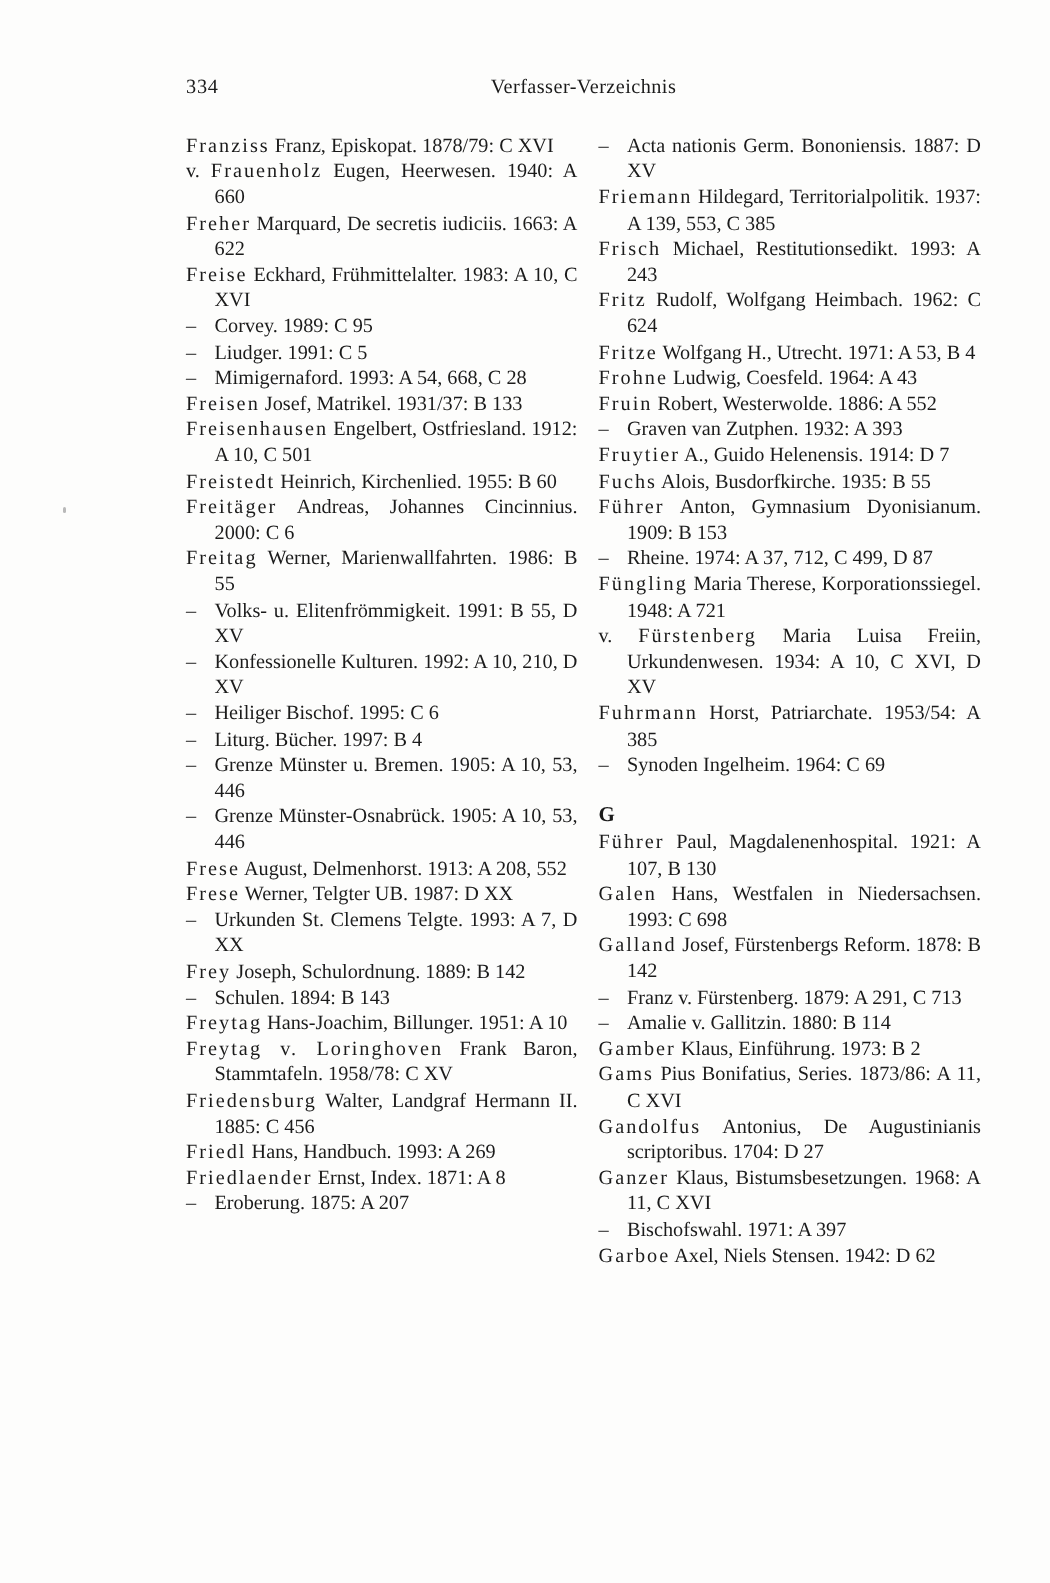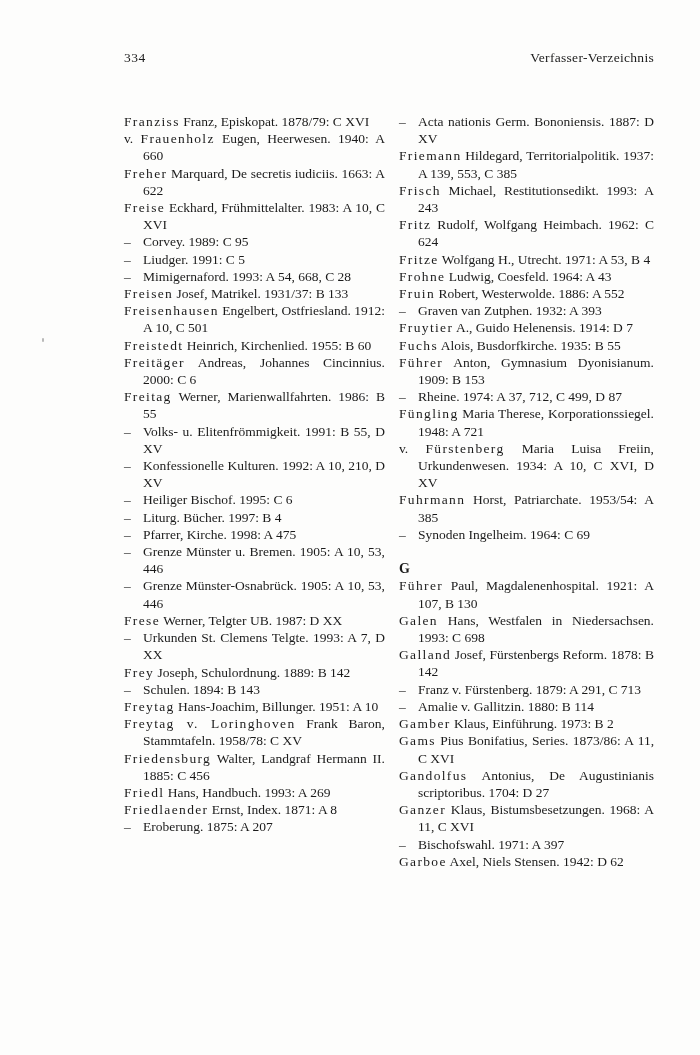--- a/index.html
+++ b/index.html
@@ -9,25 +9,25 @@
     font-family:"Liberation Serif","DejaVu Serif",serif;
     color:#1b1b1b;
     -webkit-font-smoothing:antialiased;
   }
   .page{position:relative;width:700px;height:1055px;overflow:hidden;}
   header.running{
     position:absolute;left:124px;top:50px;width:530px;height:20px;
     font-size:13.5px;
   }
   .page-number{position:absolute;left:0;top:0;letter-spacing:0.5px;}
-  .running-title{display:block;text-align:right;letter-spacing:0.3px;}
+  .running-title{display:block;text-align:center;letter-spacing:0.3px;}
   main.index{
     position:absolute;left:124px;top:88px;width:530px;
     display:flex;gap:14px;
-    font-size:13.5px;line-height:17.2px;margin-top:25px;
+    font-size:13.5px;line-height:17.2px;
   }
   .col{text-align:justify;hyphens:manual;-webkit-hyphens:manual;}
   .col-left{width:262px;}
   .col-right{width:256px;}
   p.entry{margin:0;padding-left:19px;text-indent:-19px;}
   p.sec{margin:17.2px 0 0 0;font-weight:bold;font-size:14px;}
   .dash{display:inline-block;width:19px;text-indent:0;}
   .sperr{letter-spacing:0.1em;}
   .prefix{letter-spacing:0;}
   .artifact{position:absolute;left:42px;top:338px;width:2px;height:4px;background:#b9b9b9;border-radius:1px;}
@@ -52,23 +52,23 @@
         <p class="entry"><span class="dash">–</span><span>Mimigernaford. 1993: A 54, 668, C 28</span></p>
         <p class="entry"><span class="sperr">Freisen</span> <span>Josef, Matrikel. 1931/37: B 133</span></p>
         <p class="entry"><span class="sperr">Freisenhausen</span> <span>Engelbert, Ostfries­land. 1912: A 10, C 501</span></p>
         <p class="entry"><span class="sperr">Freistedt</span> <span>Heinrich, Kirchenlied. 1955: B 60</span></p>
         <p class="entry"><span class="sperr">Freitäger</span> <span>Andreas, Johannes Cincin­nius. 2000: C 6</span></p>
         <p class="entry"><span class="sperr">Freitag</span> <span>Werner, Marienwallfahrten. 1986: B 55</span></p>
         <p class="entry"><span class="dash">–</span><span>Volks- u. Elitenfrömmigkeit. 1991: B 55, D XV</span></p>
         <p class="entry"><span class="dash">–</span><span>Konfessionelle Kulturen. 1992: A 10, 210, D XV</span></p>
         <p class="entry"><span class="dash">–</span><span>Heiliger Bischof. 1995: C 6</span></p>
         <p class="entry"><span class="dash">–</span><span>Liturg. Bücher. 1997: B 4</span></p>
-        <p class="entry"><span class="dash">–</span><span>Pfarrer, Kirche. 1998: A 475</span></p>
         <p class="entry"><span class="dash">–</span><span>Grenze Münster u. Bremen. 1905: A 10, 53, 446</span></p>
         <p class="entry"><span class="dash">–</span><span>Grenze Münster-Osnabrück. 1905: A 10, 53, 446</span></p>
+        <p class="entry"><span class="sperr">Frese</span> <span>August, Delmenhorst. 1913: A 208, 552</span></p>
         <p class="entry"><span class="sperr">Frese</span> <span>Werner, Telgter UB. 1987: D XX</span></p>
         <p class="entry"><span class="dash">–</span><span>Urkunden St. Clemens Telgte. 1993: A 7, D XX</span></p>
         <p class="entry"><span class="sperr">Frey</span> <span>Joseph, Schulordnung. 1889: B 142</span></p>
         <p class="entry"><span class="dash">–</span><span>Schulen. 1894: B 143</span></p>
         <p class="entry"><span class="sperr">Freytag</span> <span>Hans-Joachim, Billunger. 1951: A 10</span></p>
         <p class="entry"><span class="sperr">Freytag v. Loringhoven</span> <span>Frank Ba­ron, Stammtafeln. 1958/78: C XV</span></p>
         <p class="entry"><span class="sperr">Friedensburg</span> <span>Walter, Landgraf Her­mann II. 1885: C 456</span></p>
         <p class="entry"><span class="sperr">Friedl</span> <span>Hans, Handbuch. 1993: A 269</span></p>
         <p class="entry"><span class="sperr">Friedlaender</span> <span>Ernst, Index. 1871: A 8</span></p>
         <p class="entry"><span class="dash">–</span><span>Eroberung. 1875: A 207</span></p>

